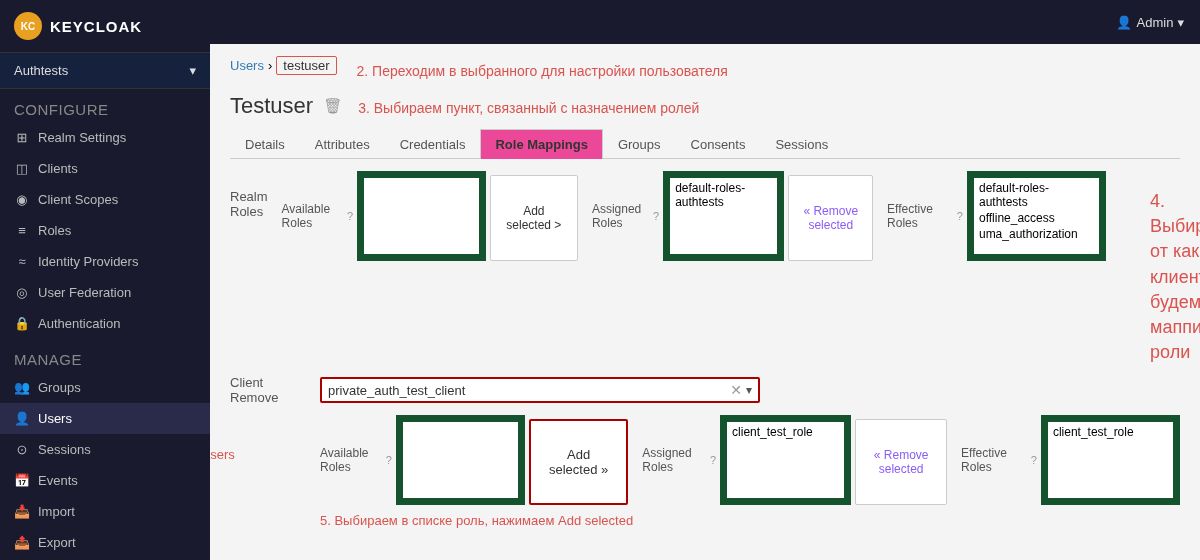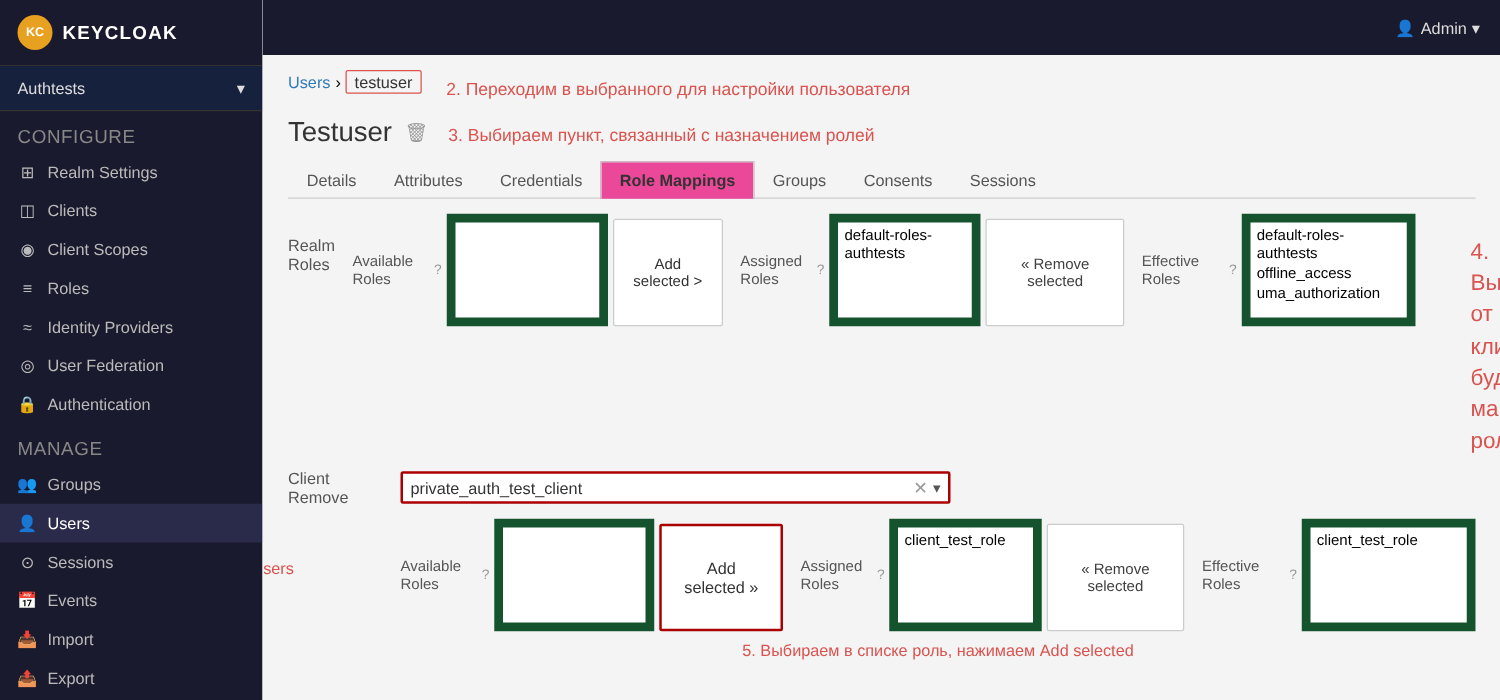--- a/index.html
+++ b/index.html
@@ -154,24 +154,24 @@
       padding: 5px 12px;
       font-size: 12px;
       cursor: pointer;
       color: #333;
       border-radius: 2px;
       margin-top: 4px;
     }
     .remove-btn {
       background: #fff;
       border: 1px solid #ccc;
-      padding: 5px 17px;
+      padding: 5px 4px;
       font-size: 12px;
       cursor: pointer;
-      color: #404040;
+      color: #8b5cf6;
       border-radius: 2px;
       margin-top: 4px;
     }
     .info-icon { color: #999; font-size: 11px; cursor: help; }
     
     .client-roles-row {
       display: flex; align-items: center; gap: 10px;
       margin-bottom: 10px;
     }
     .client-roles-label { font-size: 13px; color: #555; width: 80px; }
@@ -407,16 +407,16 @@
             </div>
           </div>
         </div>
 
         <div style="position:absolute; left:-170px; top:10px; color:#d9534f; font-size:13px; line-height:1.5; white-space:nowrap;">
           <div>1 Нажимаем на Users,</div>
           <div>затем на кнопку List All Users</div>
         </div>
       </div>
 
-      <div class="annotation-5" style="margin-left:90px; text-align:center;">5. Выбираем в списке роль, нажимаем Add selected</div>
+      <div class="annotation-5" style="margin-left:90px; text-align:left;">5. Выбираем в списке роль, нажимаем Add selected</div>
     </div>
   </div>
 </div>
 
 </body></html>

